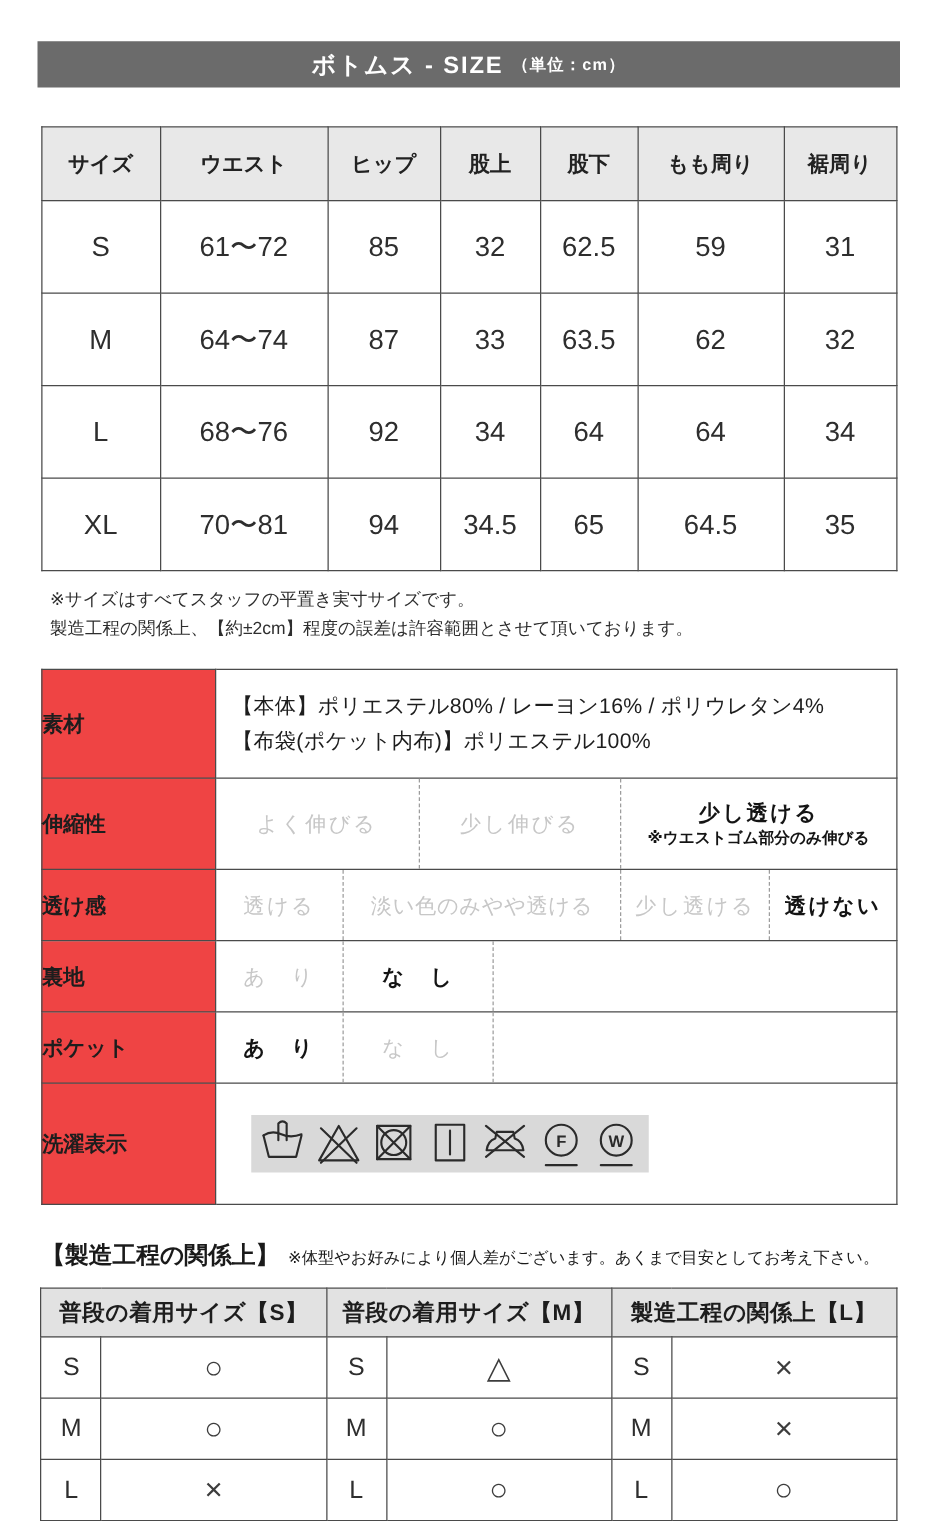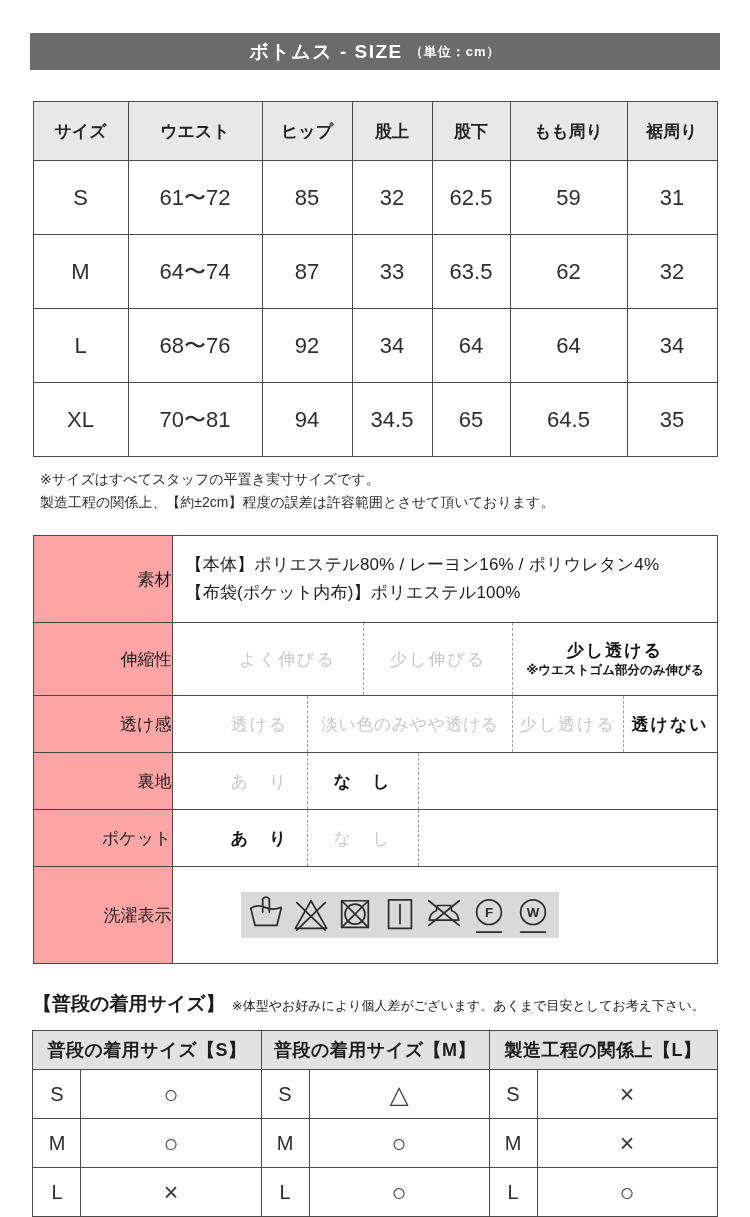--- a/index.html
+++ b/index.html
@@ -19,23 +19,23 @@
   .size-table th, .size-table td { border:1px solid #4a4a4a; text-align:center; padding:12px; }
   .size-table th { background:#e8e8e8; font-size:17px; font-weight:bold; height:34px; color:#222; }
   .size-table td { font-size:22px; height:49px; color:#2e2e2e; }
 
   
   .notes { margin:11px 0 0 40px; font-size:14px; line-height:23px; color:#2e2e2e; }
 
   
   .spec-table { margin:21px auto 0; width:684px; table-layout:fixed; }
   .spec-table th, .spec-table td { border:1px solid #4a4a4a; padding:0; }
-  .spec-table th { background:#fca5a5; font-size:17px; font-weight:normal; text-align:right; color:#1d1d1d; }
+  .spec-table th { background:#ef4444; font-size:17px; font-weight:bold; text-align:left; color:#1d1d1d; }
   .material-cell { font-size:17px; line-height:28px; padding:15px 0 15px 13px; color:#1d1d1d; letter-spacing:0.2px; }
-  .opt-row { display:flex; align-items:stretch;padding-left:40px; }
+  .opt-row { display:flex; align-items:stretch; }
   .opt { display:flex; align-items:center; justify-content:center; font-size:17px;
     color:#c7c7c7; border-right:1px dashed #9d9d9d; letter-spacing:2px; box-sizing:border-box; }
   .opt.last { border-right:none; }
   .opt.filler { border-right:none; flex:1; }
   .opt.active { color:#141414; font-weight:bold; }
   .opt.col { flex-direction:column; justify-content:center; line-height:1.3; }
   .opt .sub { font-size:12.5px; letter-spacing:0; }
   .h72 { height:72px; } .h56 { height:56px; } .h60 { height:60px; } .h96 { height:96px; }
 
   
@@ -228,21 +228,21 @@
                 <path d="M7 40 L33 40"></path>
               </svg>
             </div>
           </div>
         </td>
       </tr>
     </tbody>
   </table>
 
   <div class="fit-title-row">
-    <span class="fit-title">【普段の着用サイズ】</span>
+    <span class="fit-title">【製造工程の関係上】</span>
     <span class="fit-note">※体型やお好みにより個人差がございます。あくまで目安としてお考え下さい。</span>
   </div>
 
   <table class="fit-table">
     <colgroup>
       <col style="width:48px">
         <col style="width:180px">
       <col style="width:48px">
         <col style="width:180px">
       <col style="width:48px">

